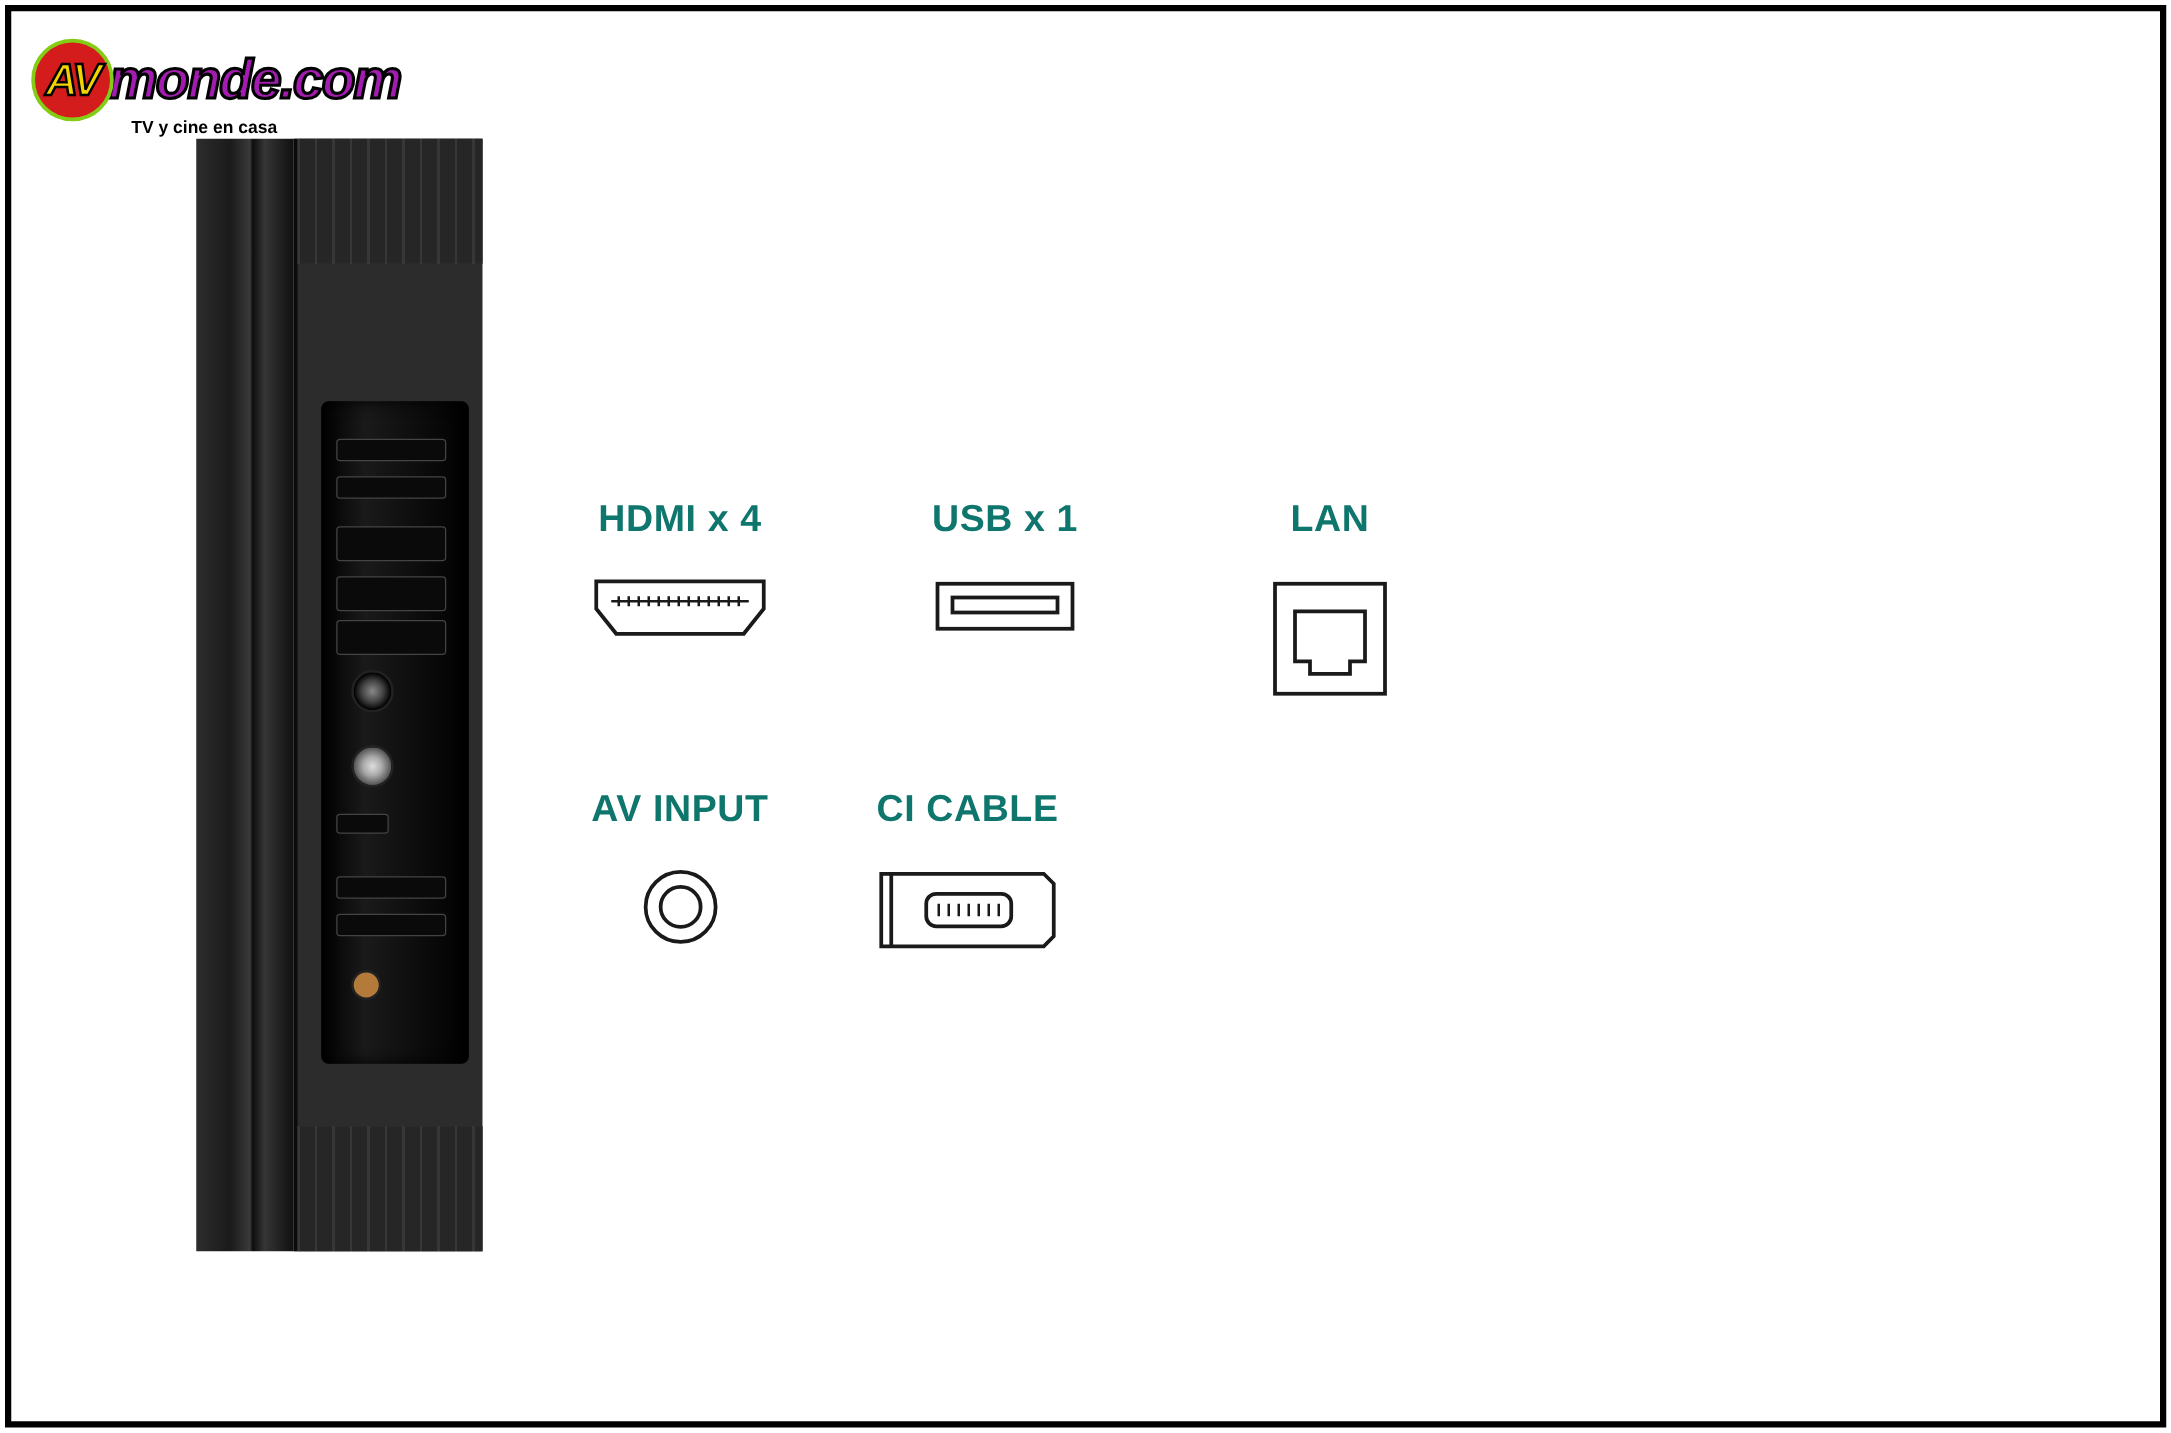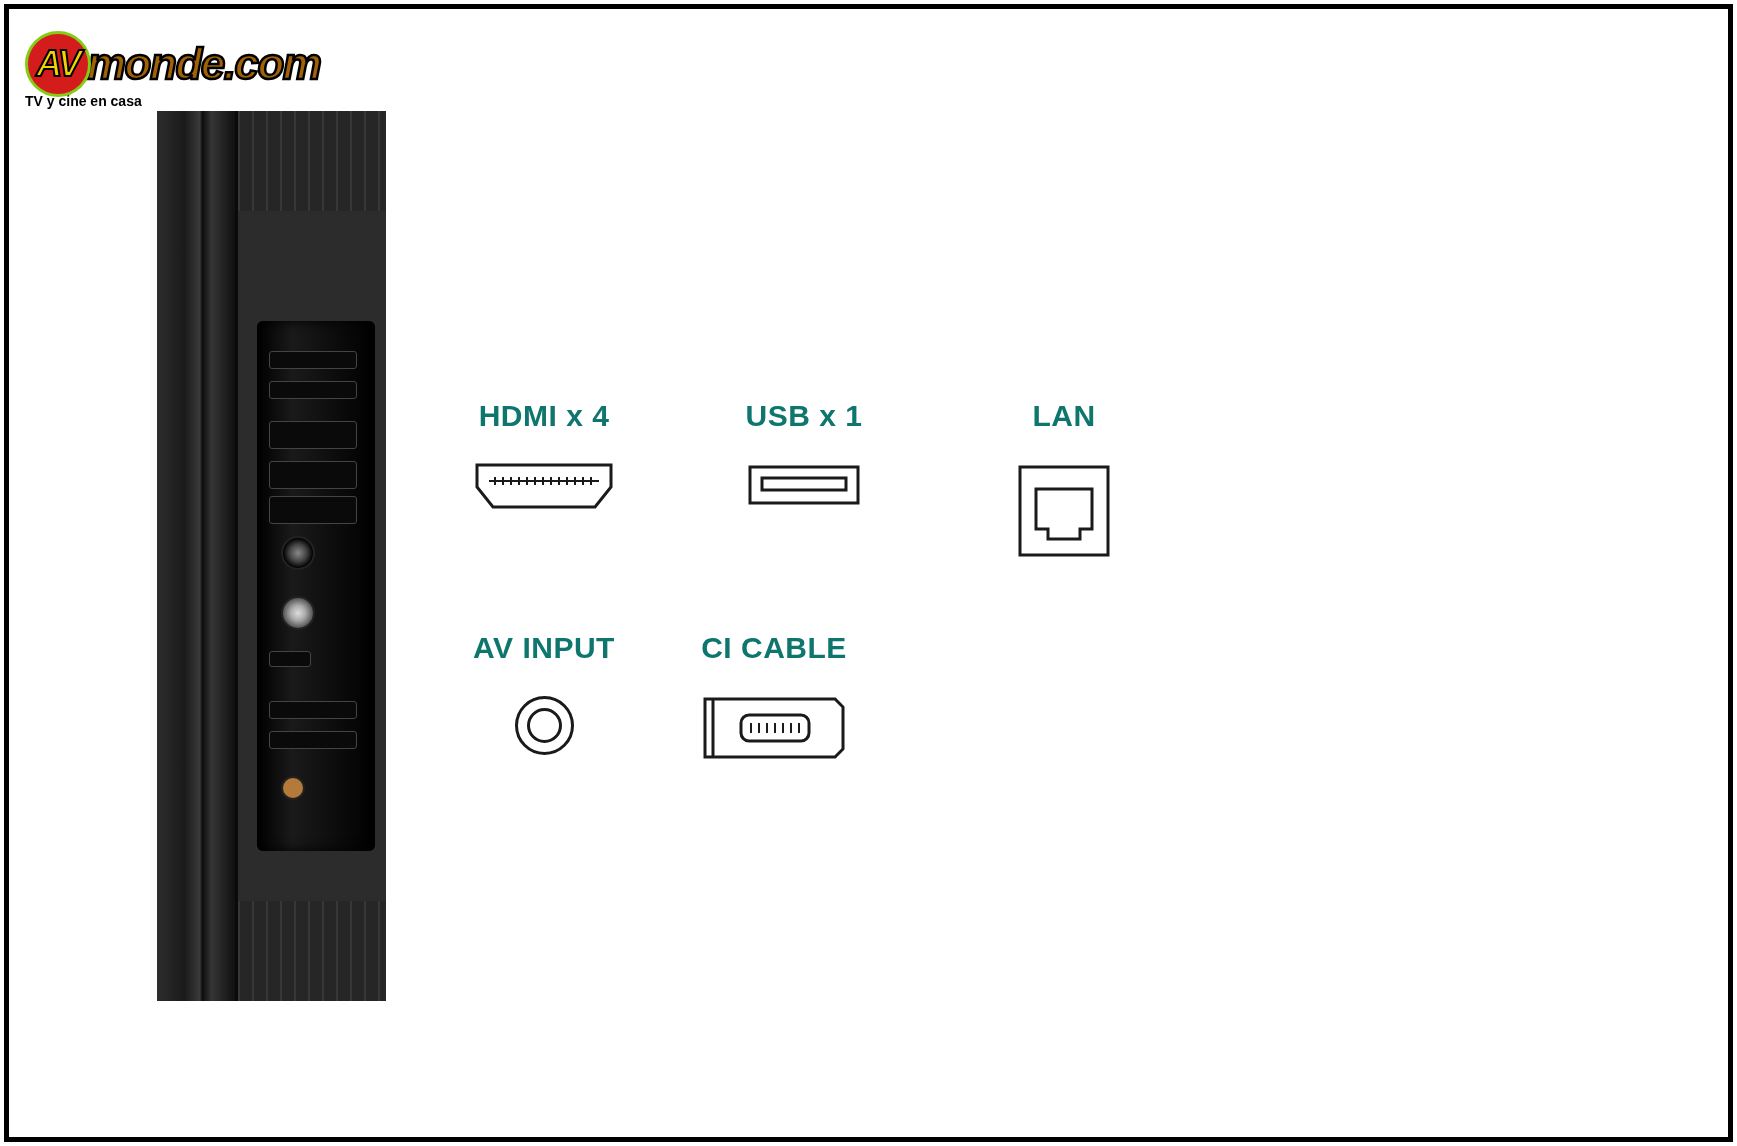--- a/index.html
+++ b/index.html
@@ -46,30 +46,31 @@
     font-style: italic;
     color: #f2d300;
     -webkit-text-stroke: 2px #000;
     letter-spacing: -2px;
   }
   .logo-text {
     font-family: Arial, sans-serif;
     font-size: 44px;
     font-weight: 900;
     font-style: italic;
-    color: #a16207;
+    color: #a21caf;
     -webkit-text-stroke: 2.5px #000;
     letter-spacing: -1.5px;
     white-space: nowrap;
   }
   .logo-tagline {
     font-family: Arial, sans-serif;
     font-size: 14px;
     font-weight: bold;
     color: #000;
+    margin-left: 80px;
     margin-top: -4px;
   }
 
   
   .tv-side {
     position: absolute;
     top: 102px;
     left: 148px;
     width: 230px;
     height: 890px;

